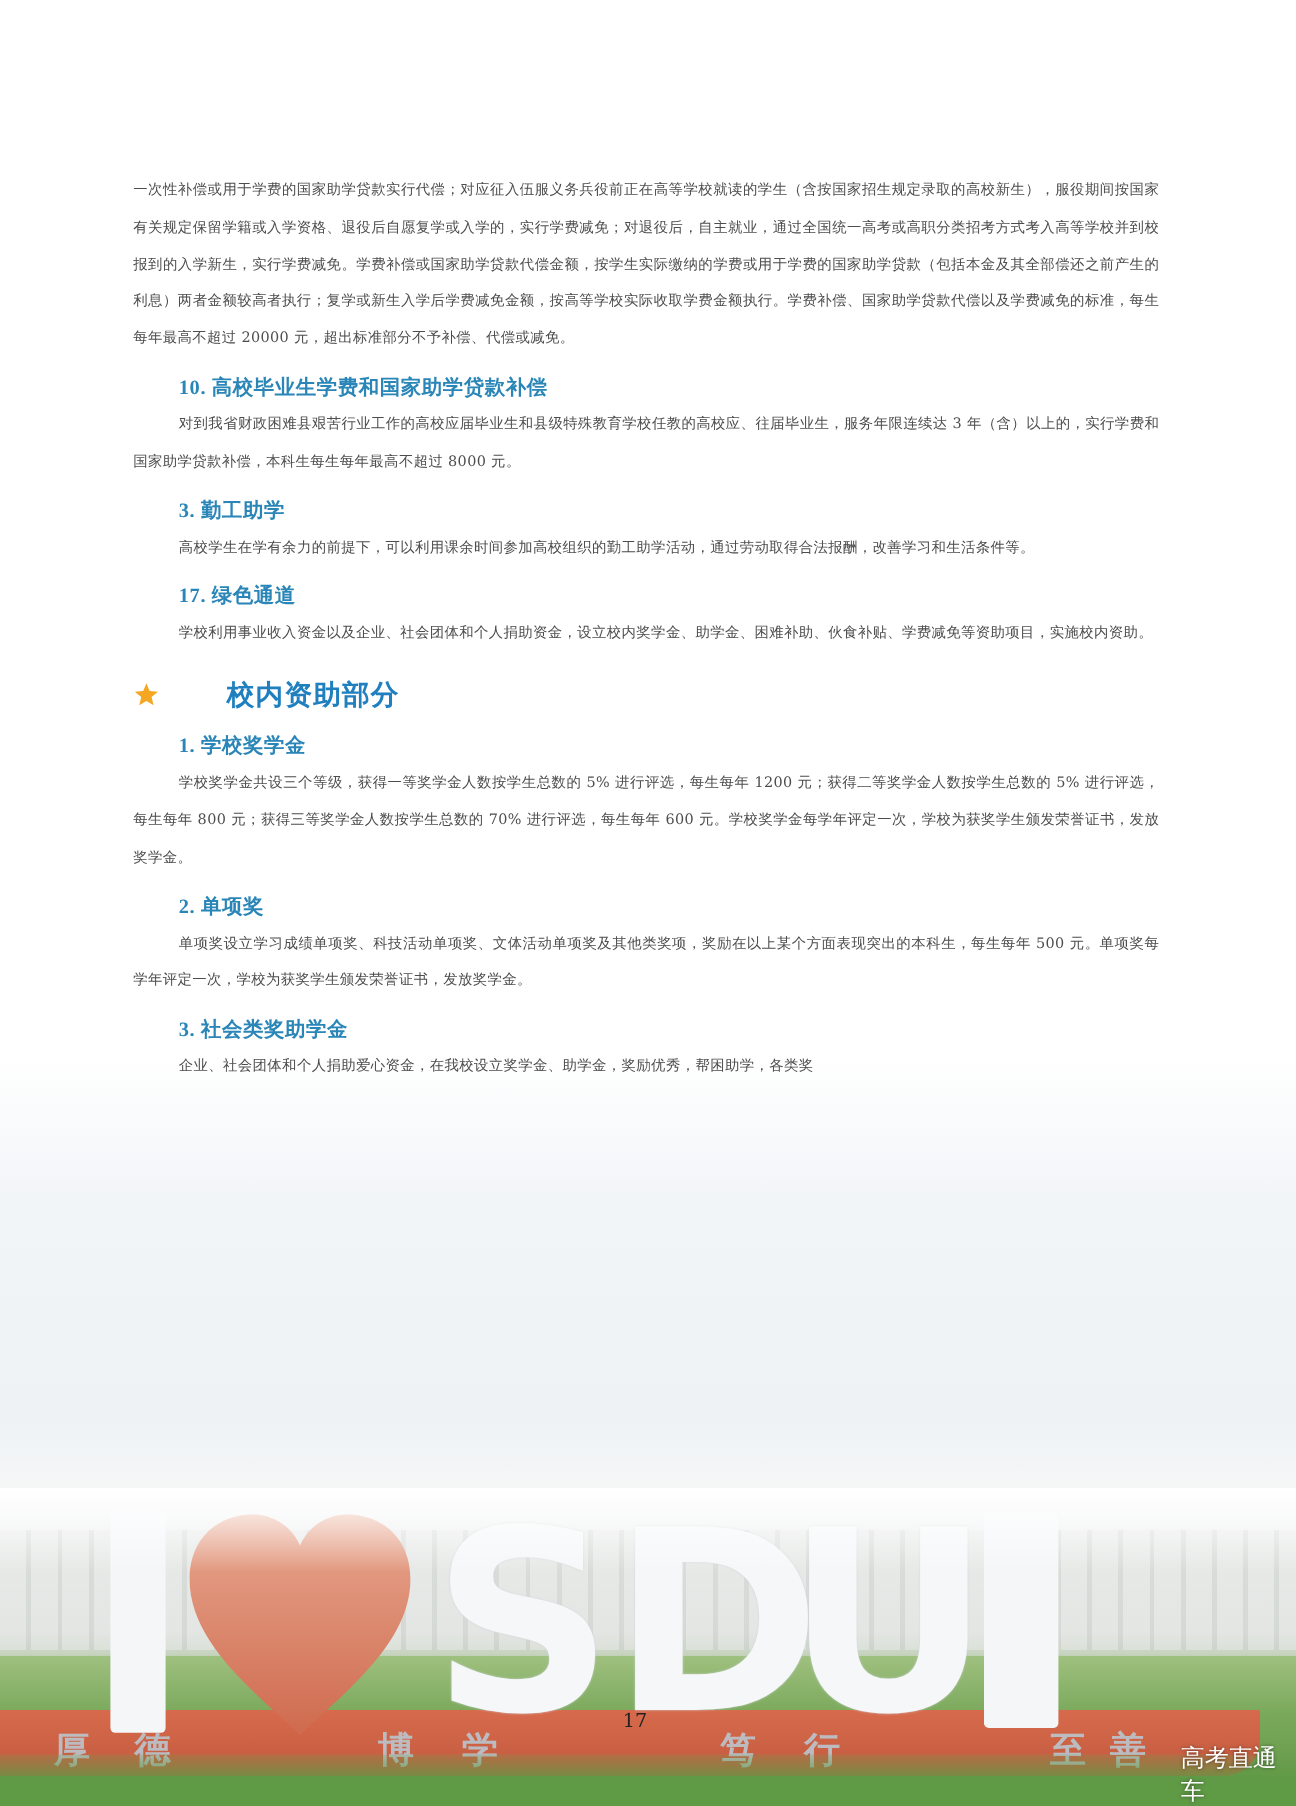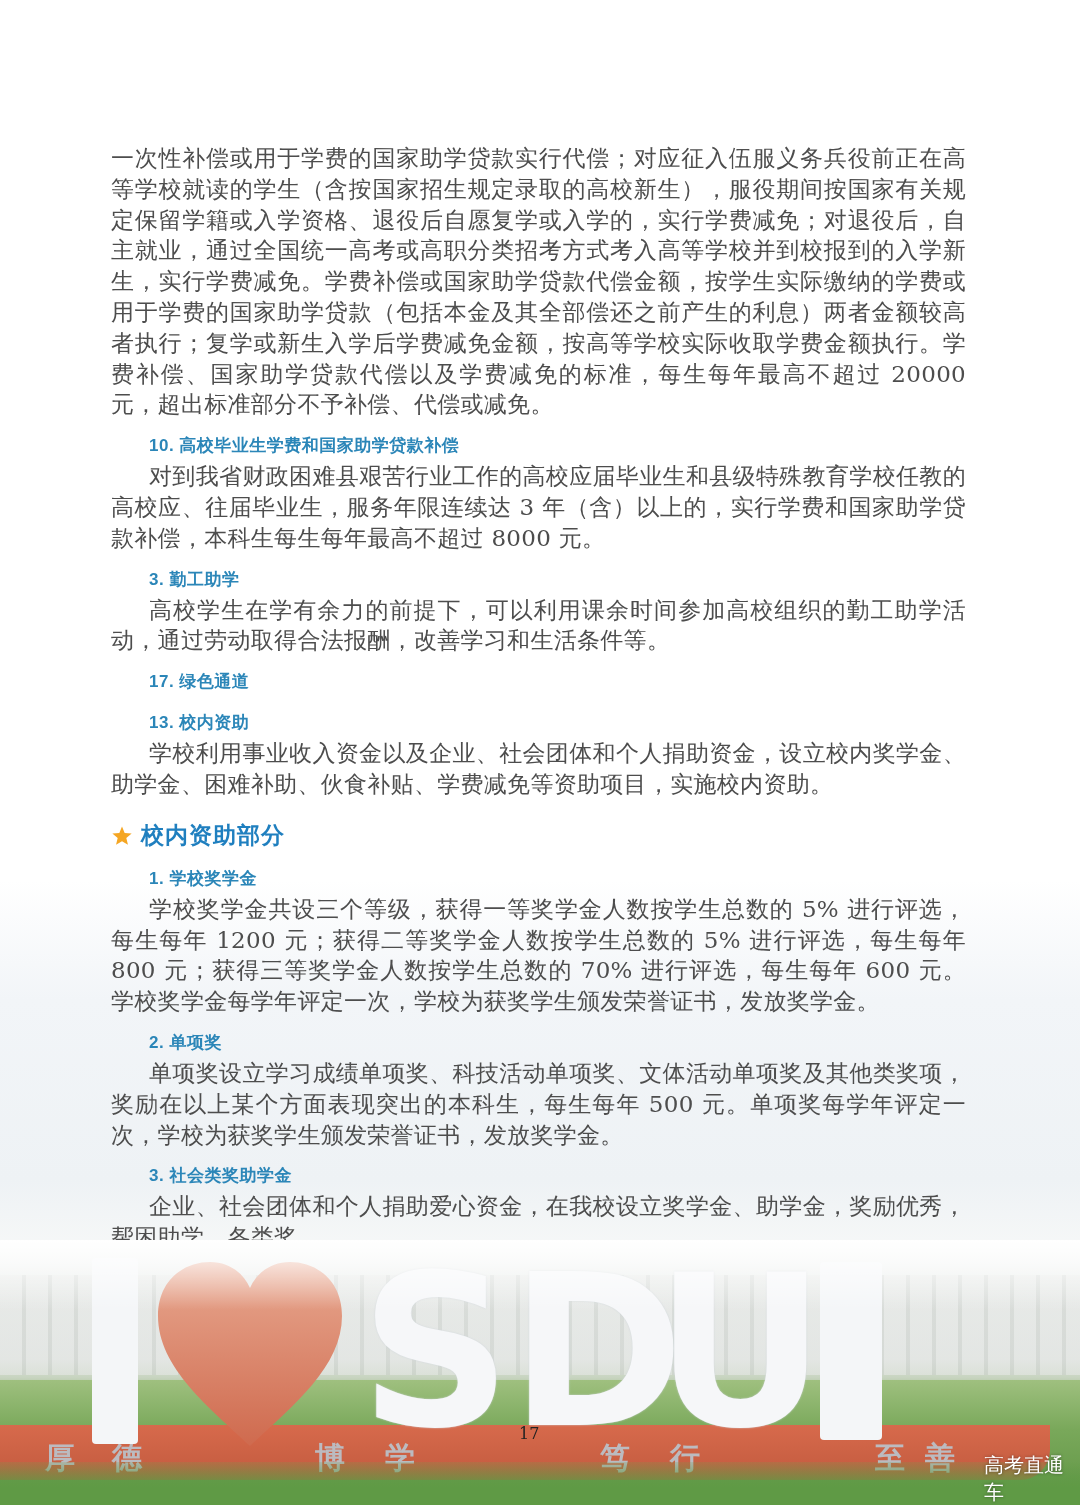--- a/index.html
+++ b/index.html
@@ -10,32 +10,32 @@
     color: #4a4a4a;
   }
   .page-bg {
     position: absolute; left: 0; top: 0; width: 1080px; height: 1505px;
     background: linear-gradient(to bottom, #ffffff 0px, #ffffff 880px, #f2f5f8 1000px, #eef2f5 1180px, #f5f7f7 1240px, #ffffff 1250px);
   }
   .content {
     position: absolute; left: 111px; top: 143px; width: 855px;
   }
   .para {
-    font-size: 23px; line-height: 30.8px; margin: 0;
+    font-size: 12px; line-height: 30.8px; margin: 0;
     text-align: justify; letter-spacing: 0.3px;
     color: #4d4d4d;
   }
   .indent { text-indent: 38px; }
   .sub-head {
-    font-family: Liberation Sans, sans-serif;
+    font-family: Liberation Serif, serif;
     font-weight: bold; font-size: 17px; color: #2b86b8;
     margin: 11px 0 0 38px; line-height: 30px; letter-spacing: 0.5px;
   }
   .section-title {
-    display: flex; align-items: center; margin: 16px 0 8px 0; height: 40px;
+    display: flex; align-items: center; margin: 16px 0 8px 0; height: 40px; gap: 48px;
   }
   .star-icon { width: 22px; height: 22px; margin-right: 8px; }
   .section-title-text {
     font-family: "DejaVu Sans", "Liberation Sans", sans-serif;
     font-weight: bold; font-size: 23px; color: #1f7fbf; letter-spacing: 1px;
   }
   
   .photo {
     position: absolute; left: 0; top: 1240px; width: 1080px; height: 265px; overflow: hidden;
     background: linear-gradient(to bottom, #f4f6f5 0%, #e9ecea 20%, #dfe3e0 45%, #c7d4bf 52%, #86ae68 60%, #6e9f55 100%);
@@ -105,21 +105,20 @@
   <div>
     <div class="sub-head">3. 勤工助学</div>
     <p class="para indent">高校学生在学有余力的前提下，可以利用课余时间参加高校组织的勤工助学活动，通过劳动取得合法报酬，改善学习和生活条件等。</p>
   </div>
 
   <div>
     <div class="sub-head">17. 绿色通道</div>
   </div>
 
   <div>
-    <div class="sub-head">13. 校内资助</div>
     <p class="para indent">学校利用事业收入资金以及企业、社会团体和个人捐助资金，设立校内奖学金、助学金、困难补助、伙食补贴、学费减免等资助项目，实施校内资助。</p>
   </div>
 
   <div class="section-title">
     <svg class="star-icon" viewBox="0 0 24 24">
       <polygon points="12,1.5 14.9,8.6 22.5,9.2 16.7,14.1 18.5,21.6 12,17.6 5.5,21.6 7.3,14.1 1.5,9.2 9.1,8.6" fill="#f5a623"></polygon>
     </svg>
     <span class="section-title-text">校内资助部分</span>
   </div>
 

